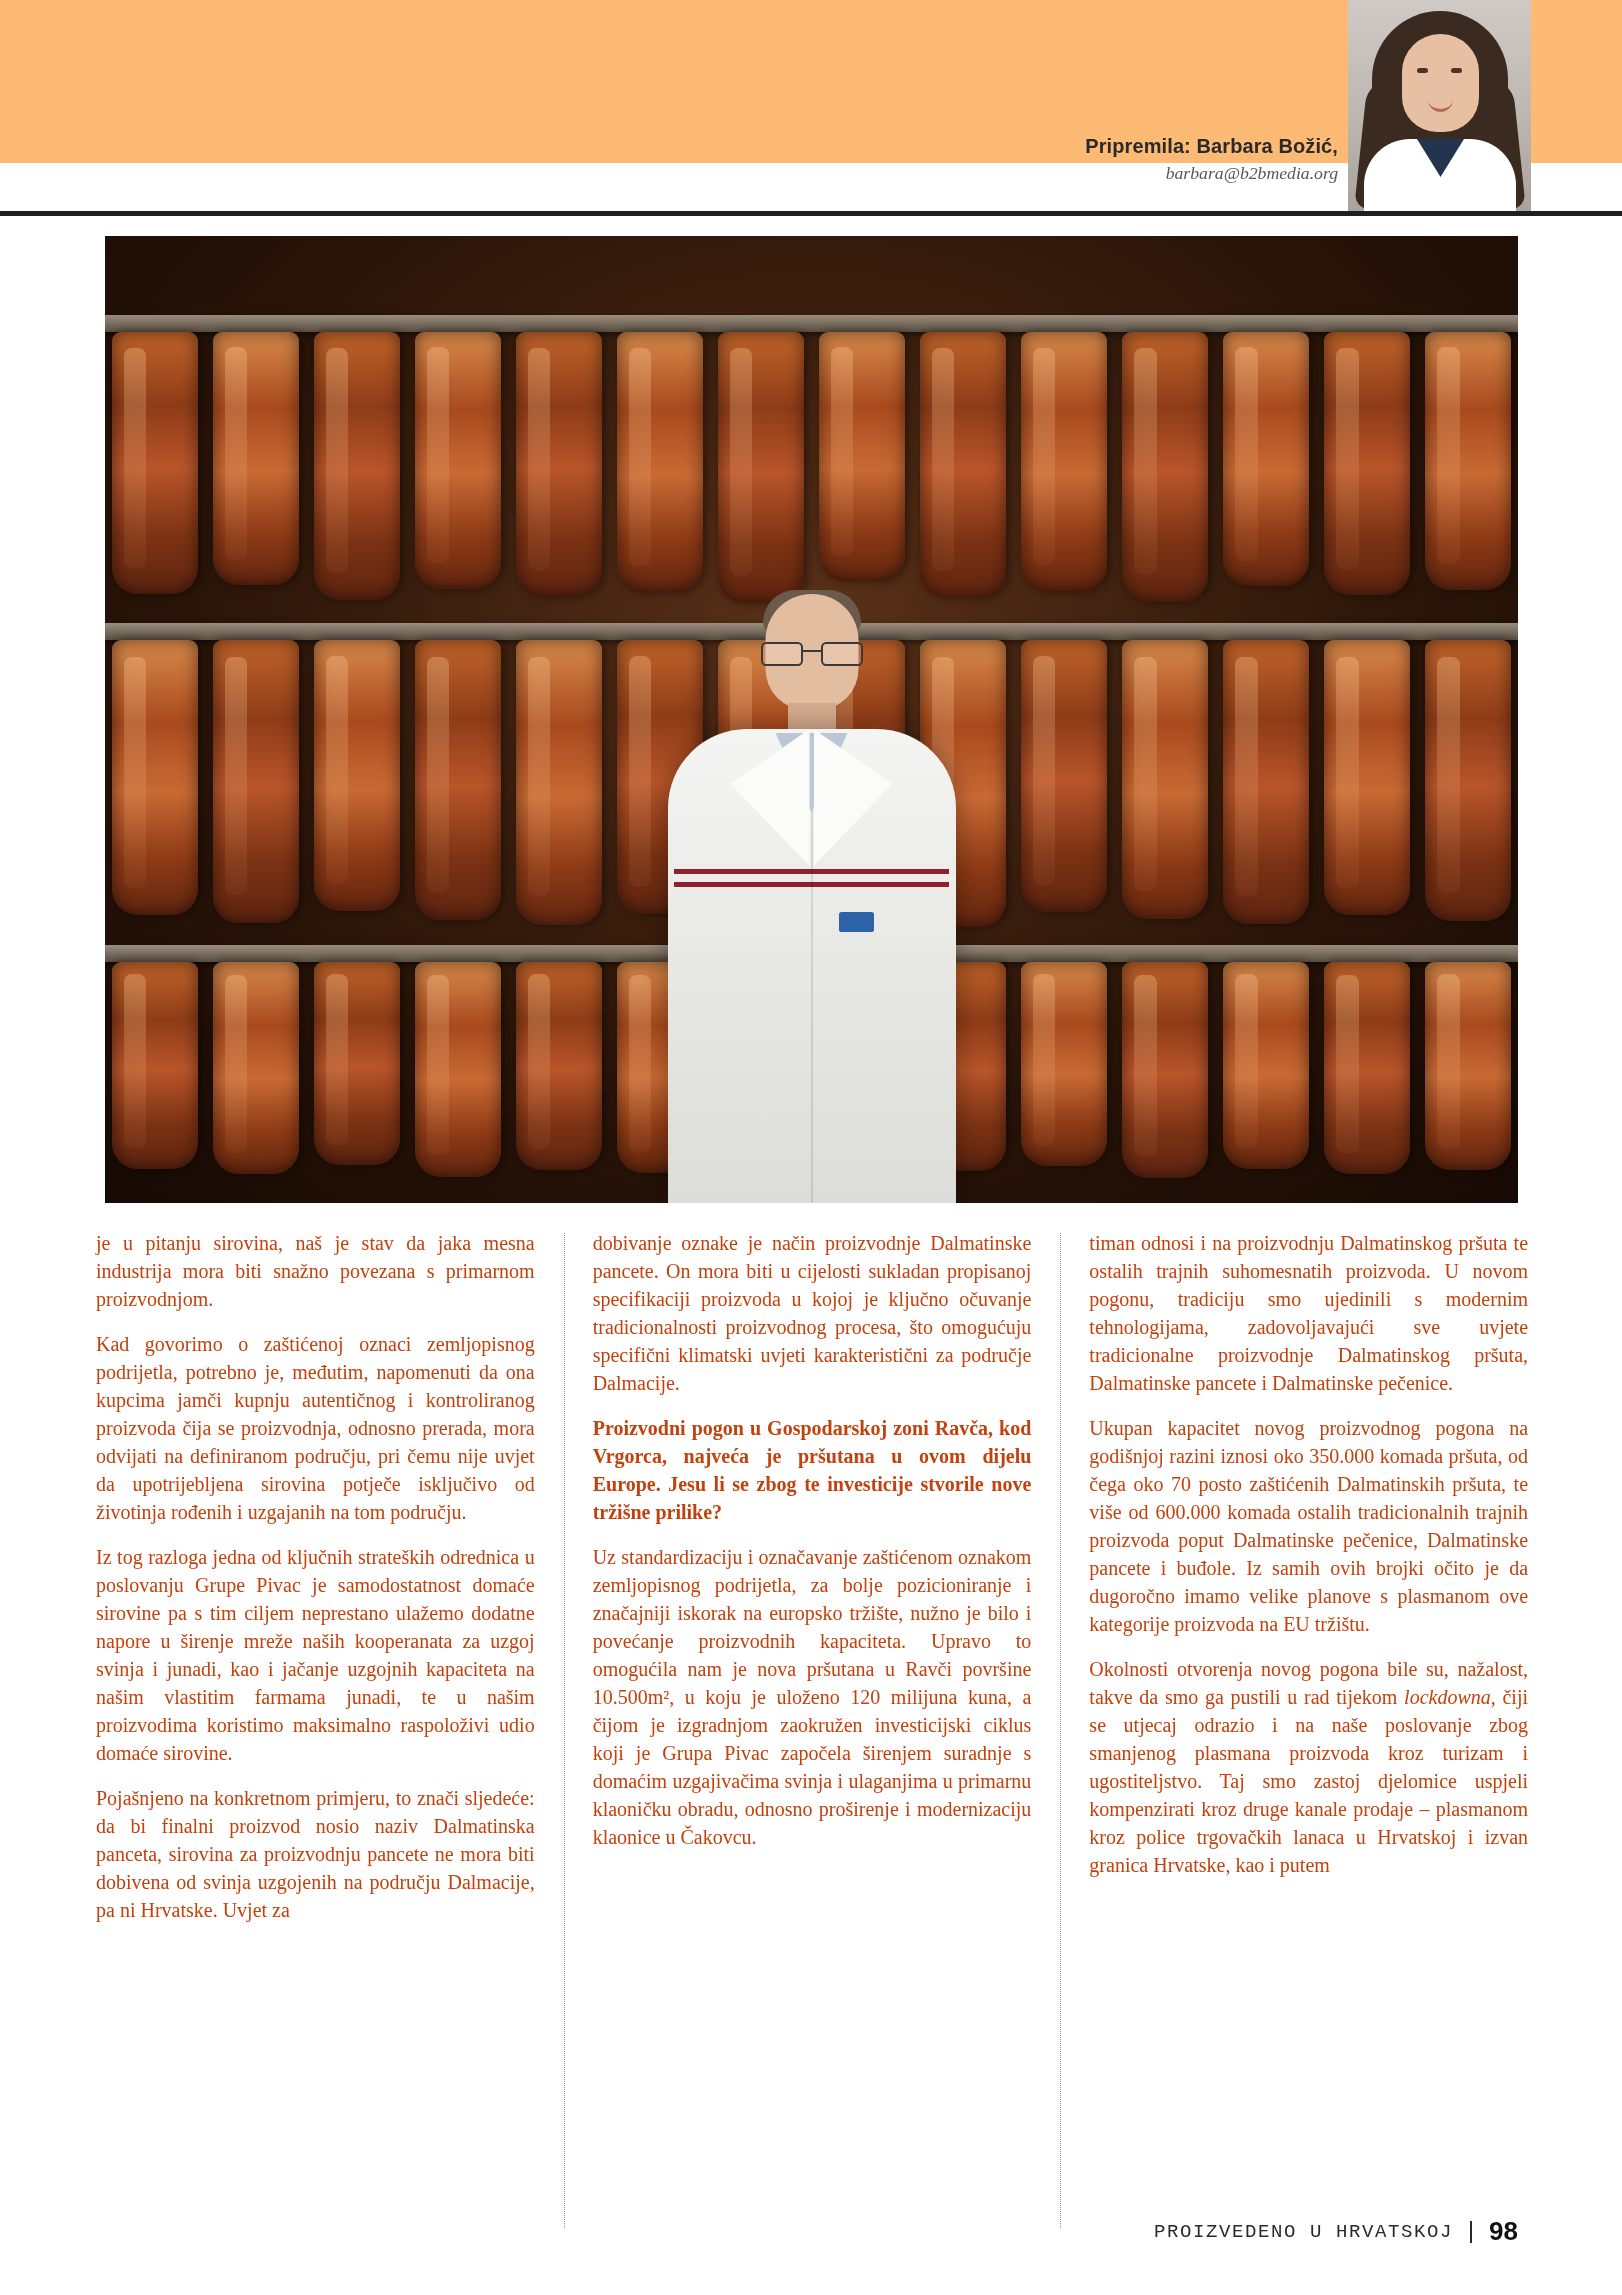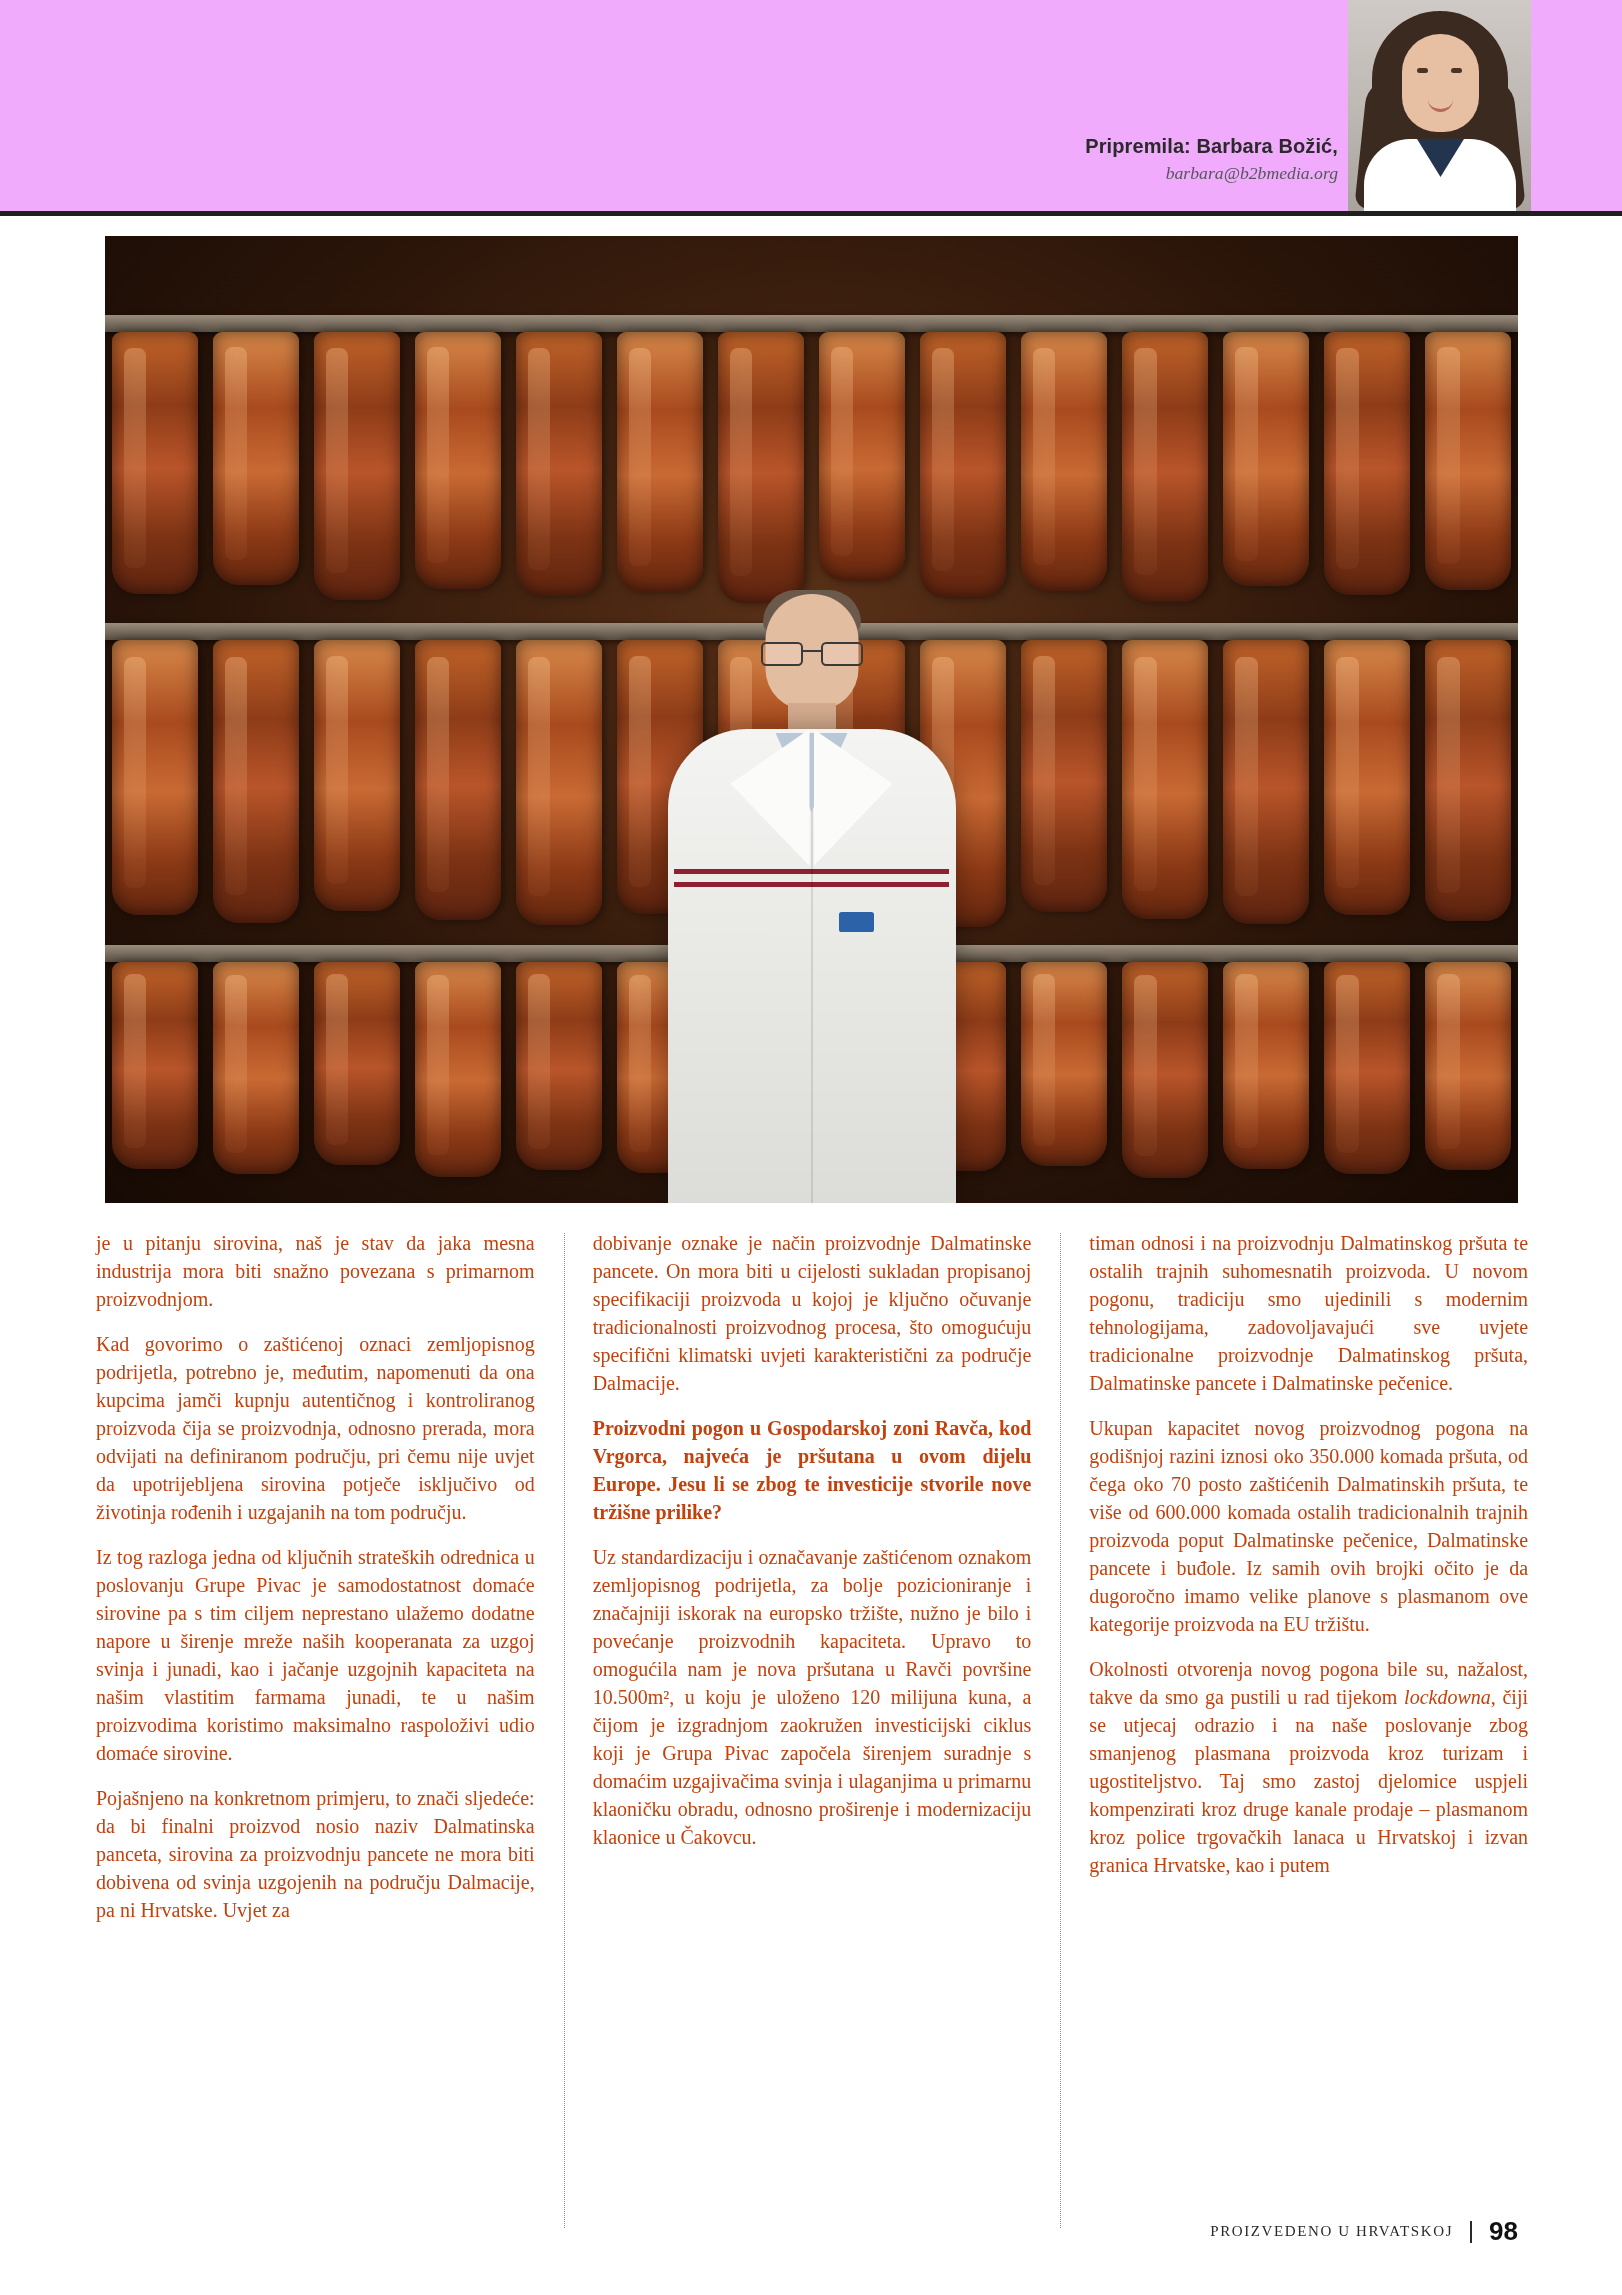--- a/index.html
+++ b/index.html
@@ -14,22 +14,22 @@
     color: #1a1a1a;
     position: relative;
     overflow: hidden;
   }
 
   
   .header-bar {
     position: absolute;
     top: 0; left: 0;
     width: 1623px;
-    height: 211px;
-    background: #f0abfc;
+    height: 163px;
+    background: #fdba74;
   }
   .header-rule {
     position: absolute;
     top: 211px; left: 0;
     width: 1623px;
     height: 4.6px;
     background: #1f1f1f;
   }
   .byline {
     position: absolute;
@@ -318,22 +318,22 @@
   
   .footer {
     position: absolute;
     bottom: 48px;
     right: 105px;
     display: flex;
     align-items: center;
     gap: 17px;
   }
   .footer-label {
-    font-family: Liberation Serif, serif;
-    font-size: 15px;
+    font-family: Liberation Mono, monospace;
+    font-size: 19px;
     letter-spacing: 1.6px;
     color: #2a2a2a;
   }
   .footer-sep {
     width: 2px; height: 22px;
     background: #2a2a2a;
   }
   .footer-page {
     font-family: "Liberation Sans", sans-serif;
     font-weight: bold;

